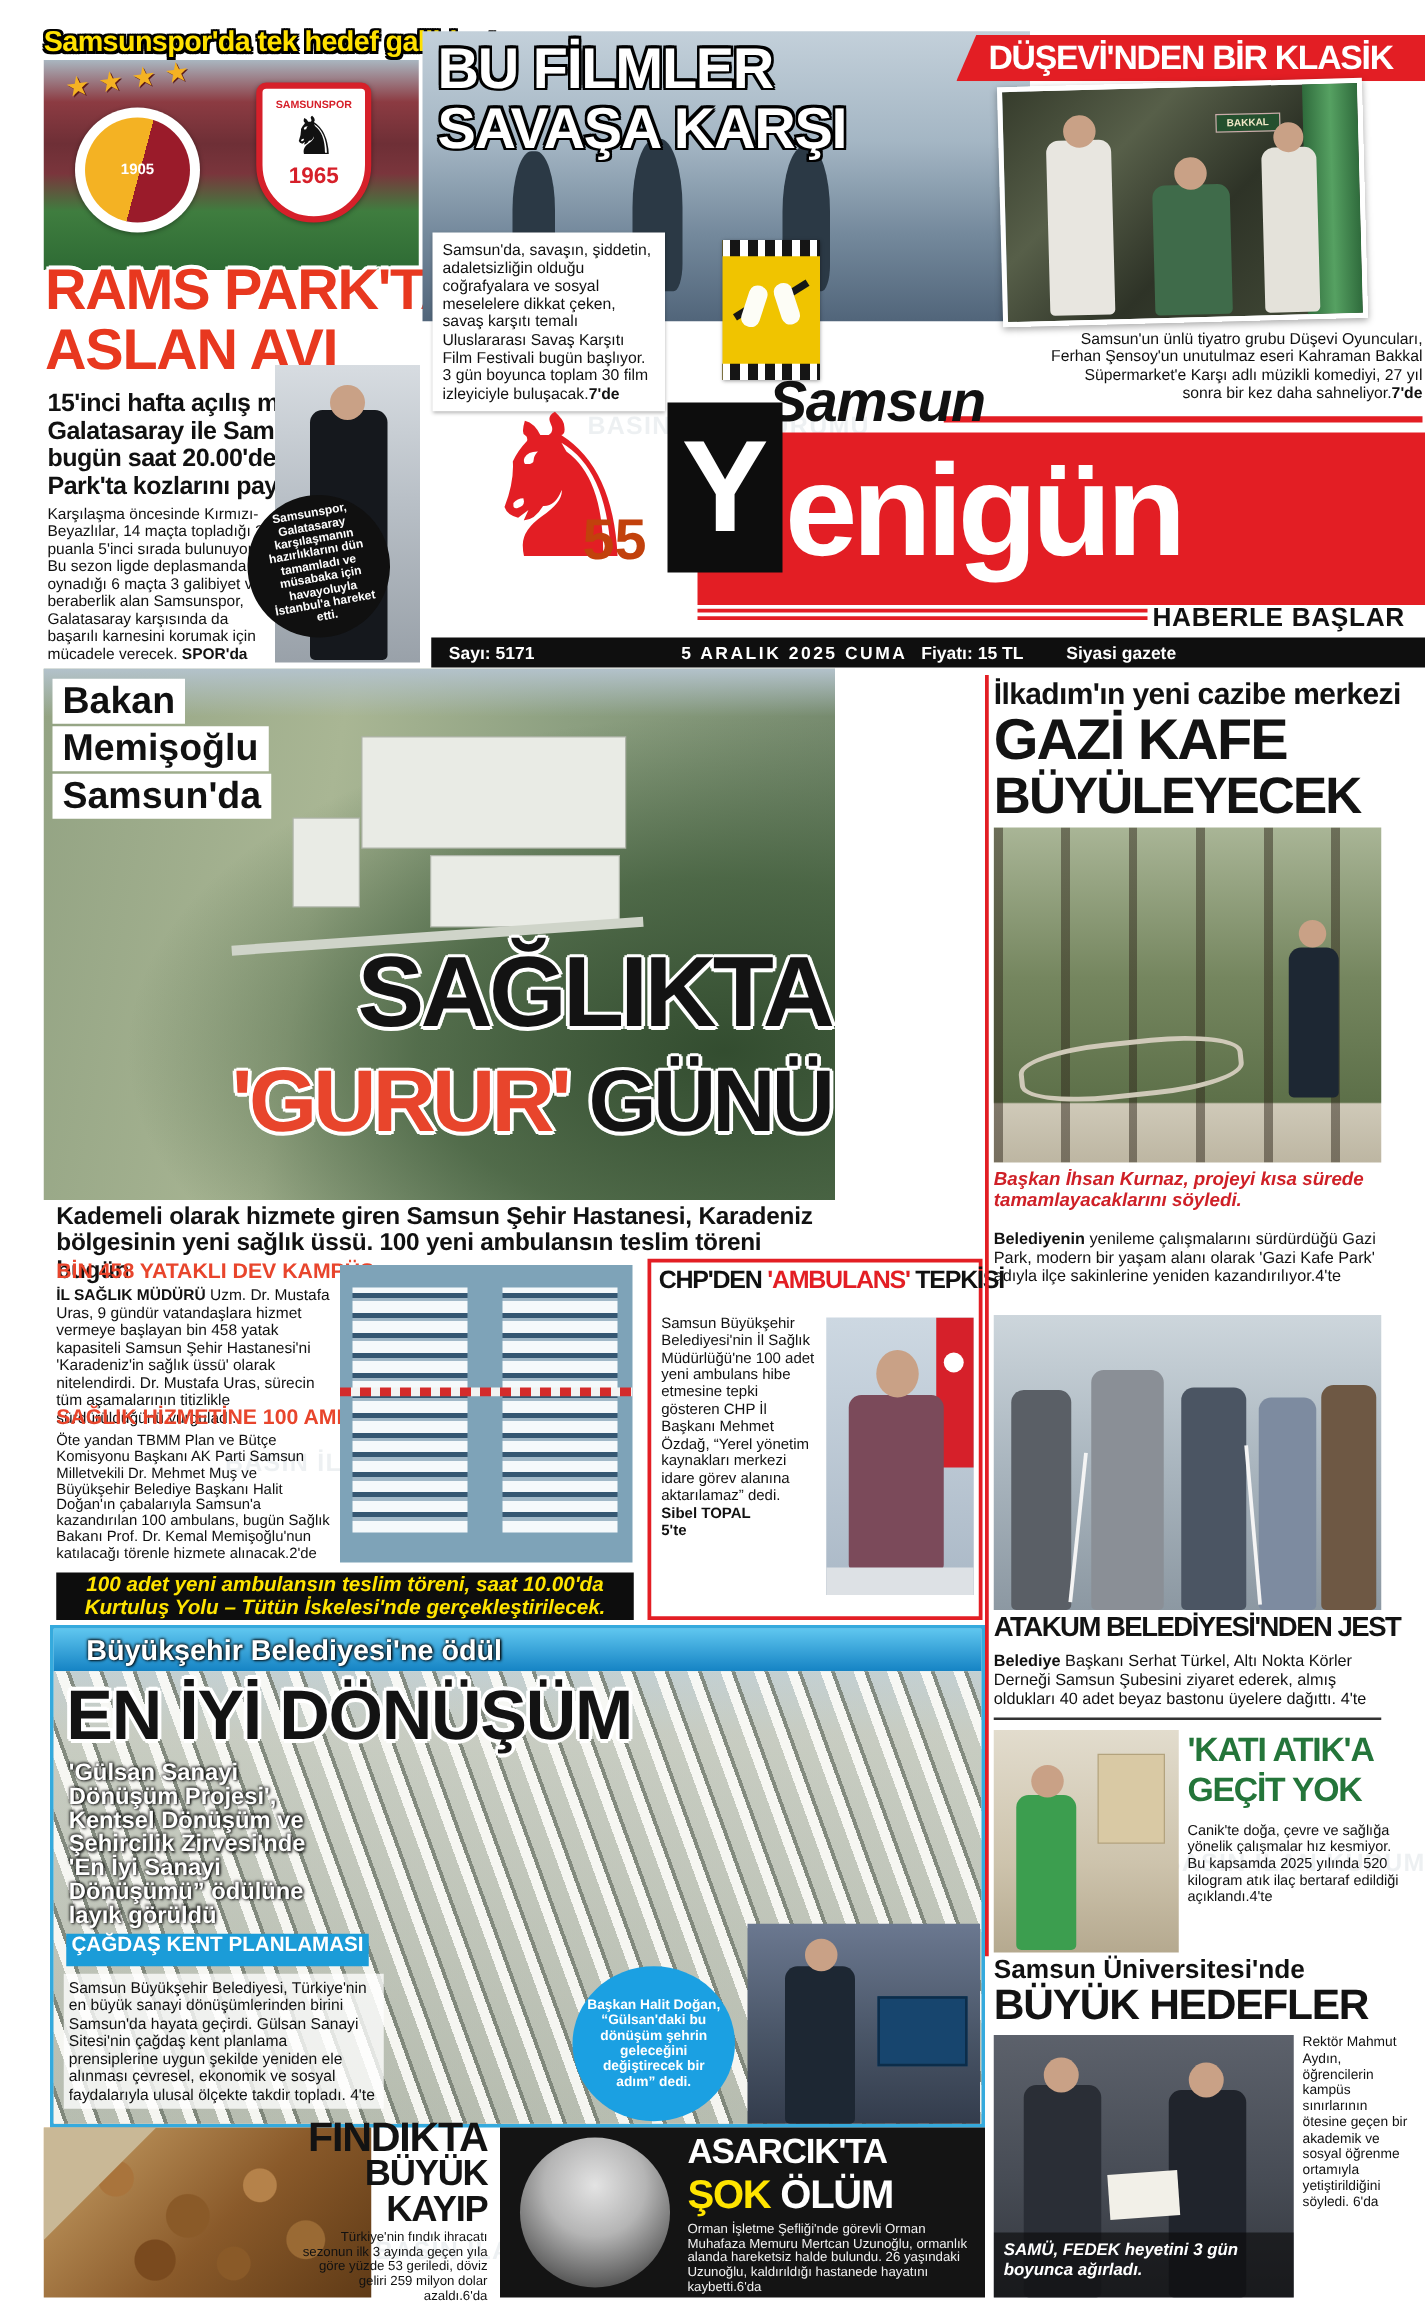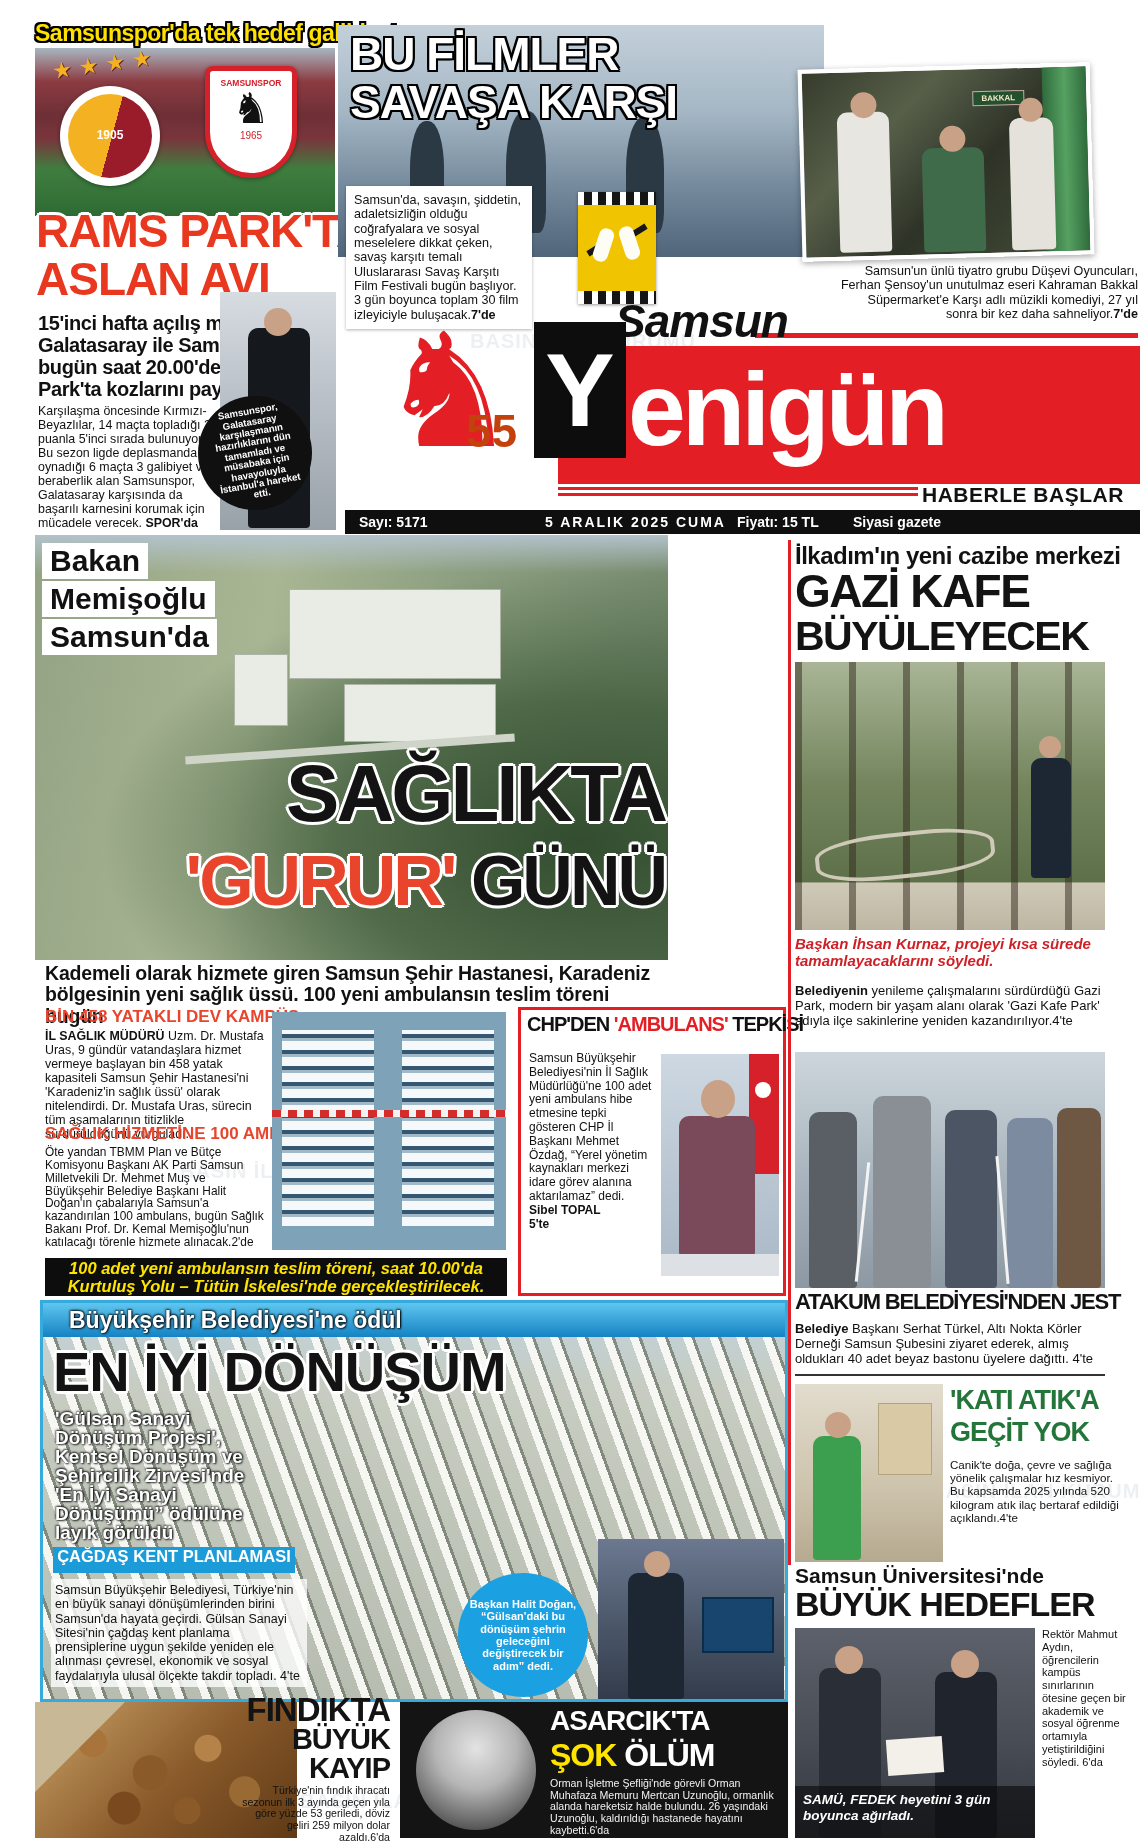--- a/index.html
+++ b/index.html
@@ -74,21 +74,21 @@
   <div class="ph ph-stadium" style="left:35px;top:48px;width:300px;height:168px;"></div>
   <div class="abs glyph" style="left:52px;top:52px;font-size:22px;color:#f4b223;transform:rotate(-8deg);"><span class="ob" style="text-shadow:1px 1px 0 #5a1a1a;">★ ★ ★ ★</span></div>
   <div class="gs-circle" style="left:60px;top:86px;">
     <div class="gs-inner">
       <div class="gs-year">1905</div>
     </div>
   </div>
   <div class="ss-shield" style="left:205px;top:66px;width:92px;height:112px;">
     <div style="color:#d6202a;font-size:8.5px;font-weight:bold;margin-top:7px;">SAMSUNSPOR</div>
     <div class="glyph" style="font-size:42px;line-height:1;color:#111;">♞</div>
-    <div style="color:#d6202a;font-size:10px;font-weight:normal;">1965</div>
+    <div style="color:#d6202a;font-size:18px;font-weight:bold;">1965</div>
   </div>
   <div class="abs hl ow" style="left:36px;top:210px;font-size:46px;color:#e8381f;">RAMS PARK'TA</div>
   <div class="abs hl ow" style="left:36px;top:258px;font-size:46px;color:#e8381f;">ASLAN AVI</div>
   <div class="abs b" style="left:38px;top:312px;width:270px;font-size:20px;line-height:1.1;letter-spacing:-0.4px;">15'inci hafta açılış maçında Galatasaray ile Samsunspor, bugün saat 20.00'de RAMS Park'ta kozlarını paylaşacak</div>
   <div class="ph ph-player" style="left:220px;top:292px;width:116px;height:238px;">
     <div class="figure" style="left:28px;top:36px;width:62px;height:200px;background:#15181d;"></div>
     <div class="head" style="left:44px;top:16px;width:28px;height:28px;"></div>
   </div>
   <div class="abs body-txt" style="left:38px;top:404px;width:182px;">
     <span>Karşılaşma öncesinde Kırmızı-Beyazlılar, 14 maçta topladığı 25 puanla 5'inci sırada bulunuyor. Bu sezon ligde deplasmanda oynadığı 6 maçta 3 galibiyet ve 3 beraberlik alan Samsunspor, Galatasaray karşısında da başarılı karnesini korumak için mücadele verecek. </span><span class="b">SPOR'da</span>
@@ -109,20 +109,23 @@
   </div>
   <div class="fest" style="left:578px;top:192px;width:78px;height:112px;">
     <div class="strip" style="top:0;"></div>
     <div class="strip" style="bottom:0;"></div>
     <div class="rifle" style="left:8px;top:52px;width:26px;transform:rotate(-32deg);"></div>
     <div class="rifle" style="left:44px;top:38px;width:26px;transform:rotate(-32deg);"></div>
     <div class="hand" style="left:18px;top:36px;transform:rotate(18deg);"></div>
     <div class="hand" style="left:44px;top:34px;transform:rotate(-18deg);"></div>
   </div>
 
+  <div class="abs" style="left:765px;top:28px;width:375px;height:37px;background:#e31e24;clip-path:polygon(16px 0,100% 0,100% 100%,0 100%);display:flex;align-items:center;justify-content:center;">
+    <span class="hl" style="font-size:27px;color:#fff;">DÜŞEVİ'NDEN BİR KLASİK</span>
+  </div>
   <div class="ph ph-theater" style="left:800px;top:66px;width:292px;height:192px;">
     <div class="curtain"></div>
     <div class="abs" style="left:170px;top:22px;background:#24502e;color:#f2e8c8;font-size:8px;font-weight:bold;padding:2px 8px;border:1px solid #caa;">BAKKAL</div>
     <div class="figure" style="left:34px;top:40px;width:52px;height:140px;background:#e8e6e0;"></div>
     <div class="head" style="left:48px;top:20px;width:26px;height:26px;"></div>
     <div class="figure" style="left:118px;top:78px;width:62px;height:104px;background:#3f6b4a;"></div>
     <div class="head" style="left:136px;top:56px;width:26px;height:26px;"></div>
     <div class="figure" style="left:206px;top:50px;width:44px;height:132px;background:#e4e2da;"></div>
     <div class="head" style="left:216px;top:30px;width:24px;height:24px;"></div>
   </div>

